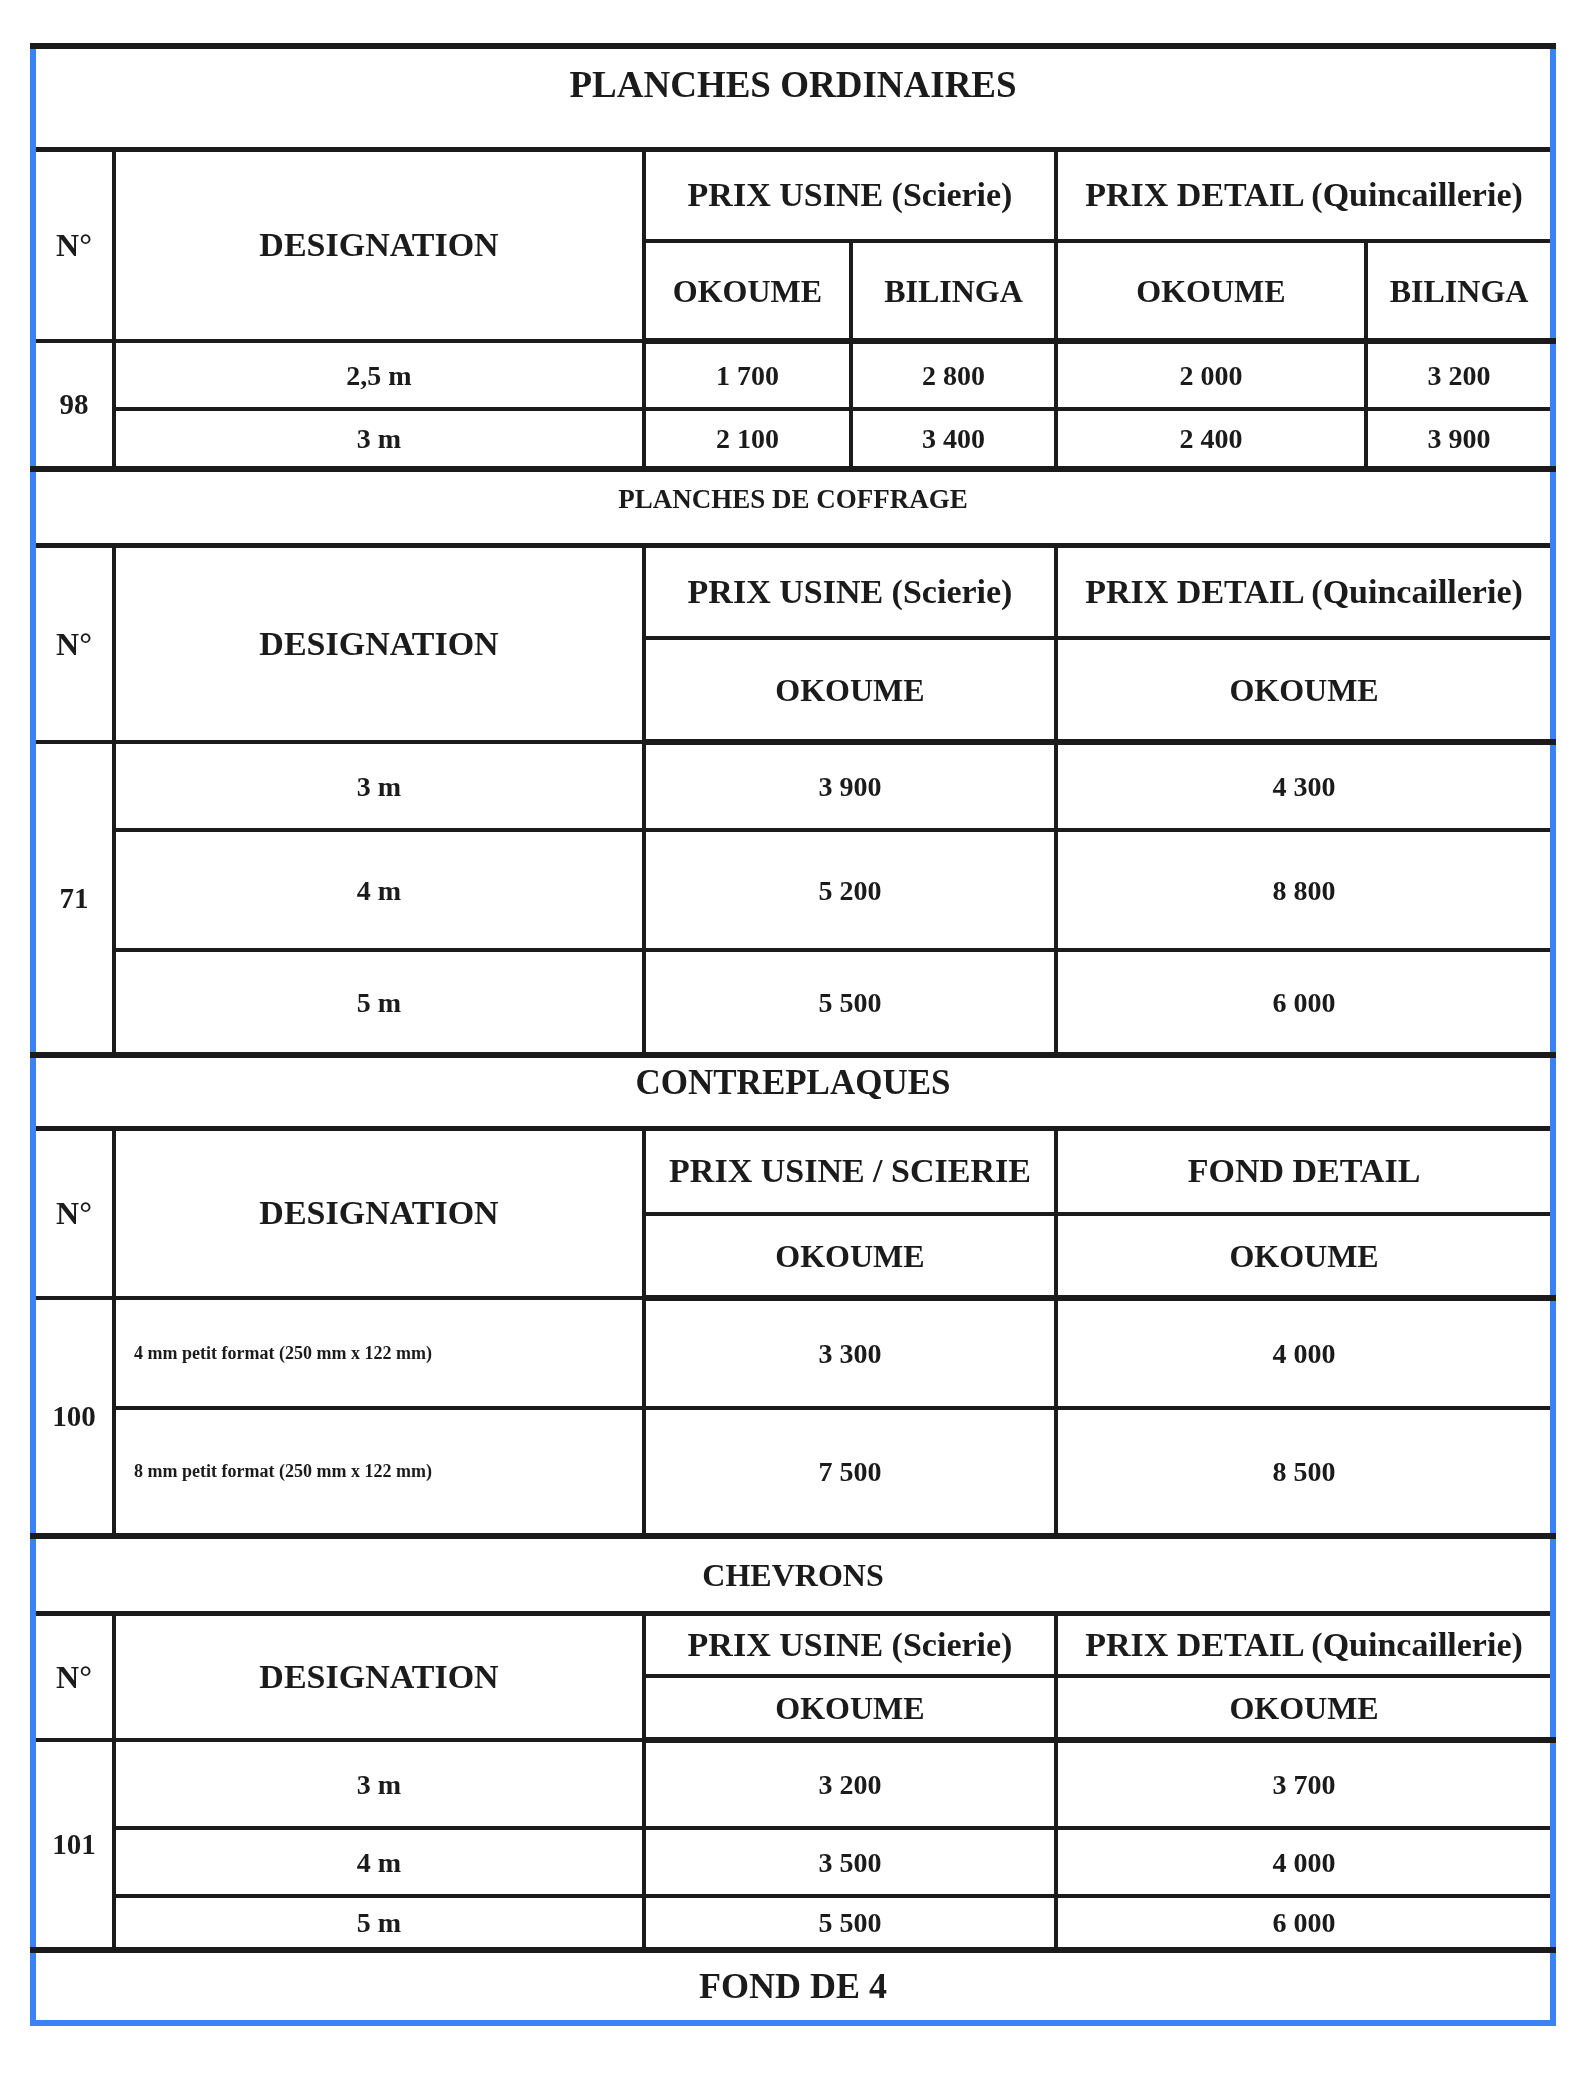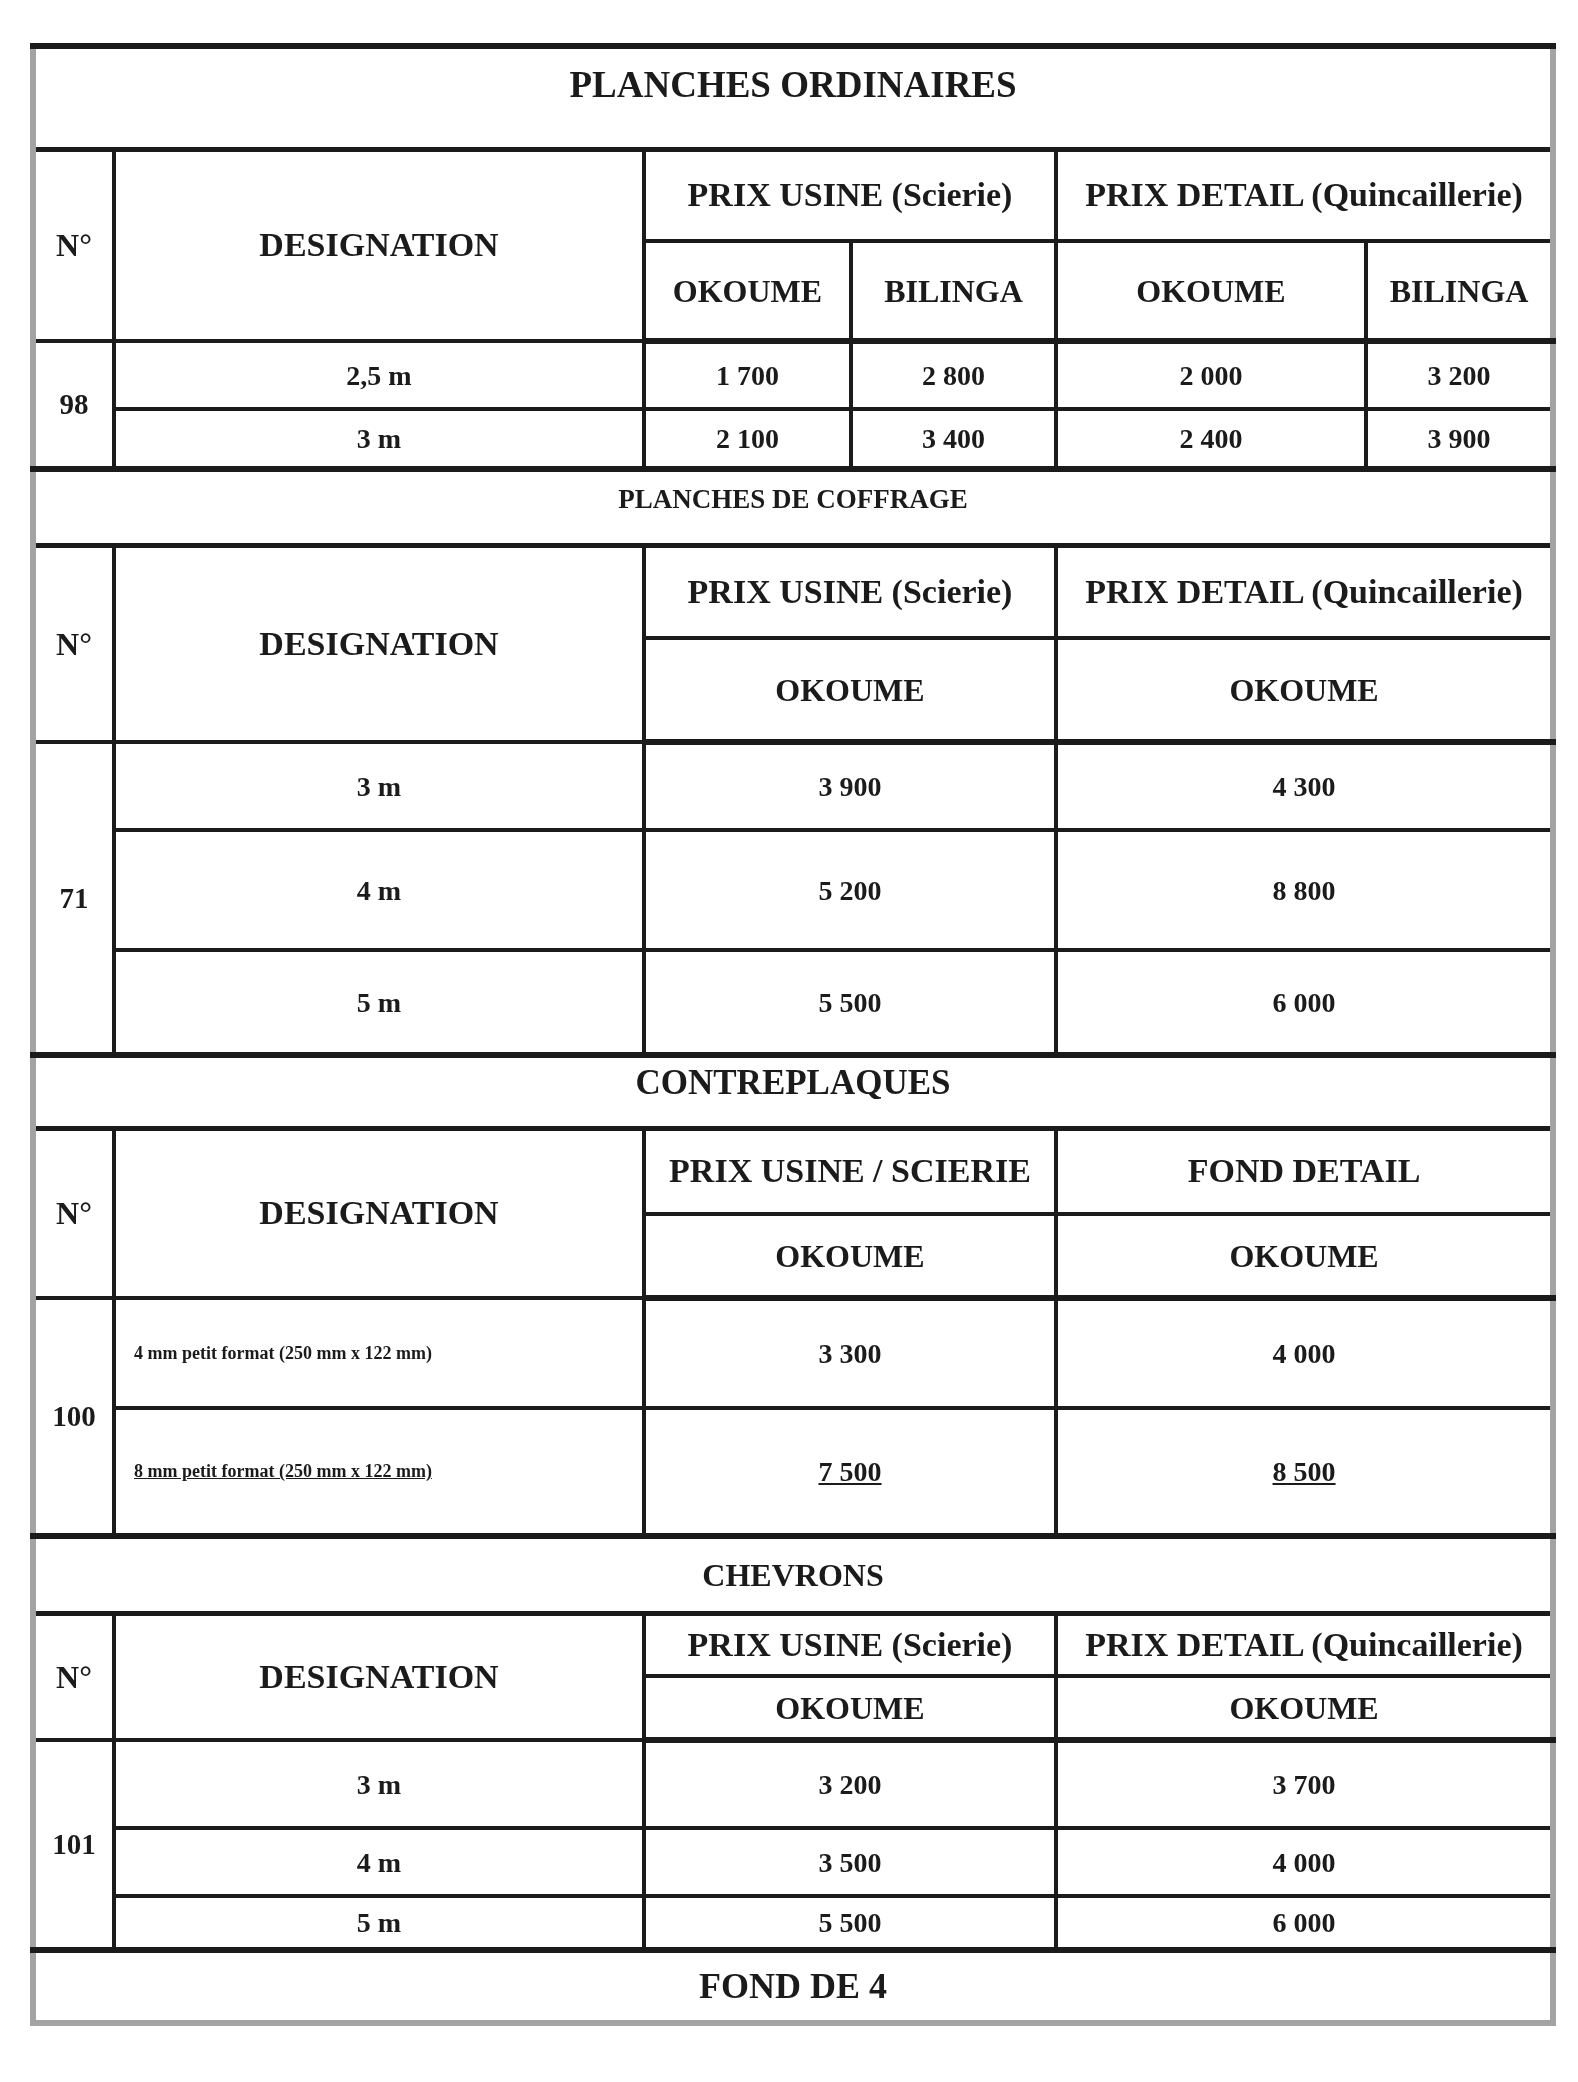--- a/index.html
+++ b/index.html
@@ -3,21 +3,21 @@
 <meta charset="utf-8">
 <style>
   html,body{margin:0;padding:0;background:#ffffff;}
   body{width:1578px;height:2082px;}
   .sheet{
     position:relative;width:1578px;height:2082px;background:#ffffff;
     font-family:"Liberation Serif","DejaVu Serif",serif;color:#1b1b1b;
   }
   table.price{
     border-collapse:collapse;table-layout:fixed;width:1520px;
-    margin:43px 0 7px 30px;border:6px solid #a3a3a3;
+    margin:43px 0 7px 30px;border:6px solid #3b82f6;
   }
   td{
     border:4px solid #1b1b1b;text-align:center;vertical-align:middle;
     font-weight:700;padding:0;line-height:1.25;color:#1b1b1b;
     overflow:hidden;
   }
   tr.title-row > td{border-top-width:6px;border-bottom-width:5px;}
   tr.subhdr-row > td{border-bottom-width:6px;}
   .fs-title1{font-size:37px;}
   .fs-title2{font-size:27px;}
@@ -30,21 +30,21 @@
   .fs-item{font-size:29px;}
   .left{text-align:left;padding:6px 30px 6px 18px;font-size:18px;}
   .pb26{padding-bottom:26px;}
   .pb14{padding-bottom:14px;}
   .pb18{padding-bottom:18px;}
   .rh-103{height:103px;}.rh-92{height:92px;}.rh-100{height:100px;}
   .rh-68{height:68px;}.rh-60{height:60px;}.rh-76{height:76px;}
   .rh-93{height:93px;}.rh-104{height:104px;}.rh-88{height:88px;}
   .rh-120{height:120px;}.rh-105{height:105px;}.rh-73{height:73px;}
   .rh-86{height:86px;}.rh-84{height:84px;}.rh-110{height:110px;}
-  .rh-128{height:128px;text-decoration:underline;}.rh-77{height:77px;}.rh-63{height:63px;}
+  .rh-128{height:128px;}.rh-77{height:77px;}.rh-63{height:63px;}
   .rh-64{height:64px;}.rh-54{height:54px;}
 </style>
 </head>
 <body>
 
 <div class="sheet">
   <table class="price">
     <colgroup>
       <col style="width:81px">
       <col style="width:530px">

